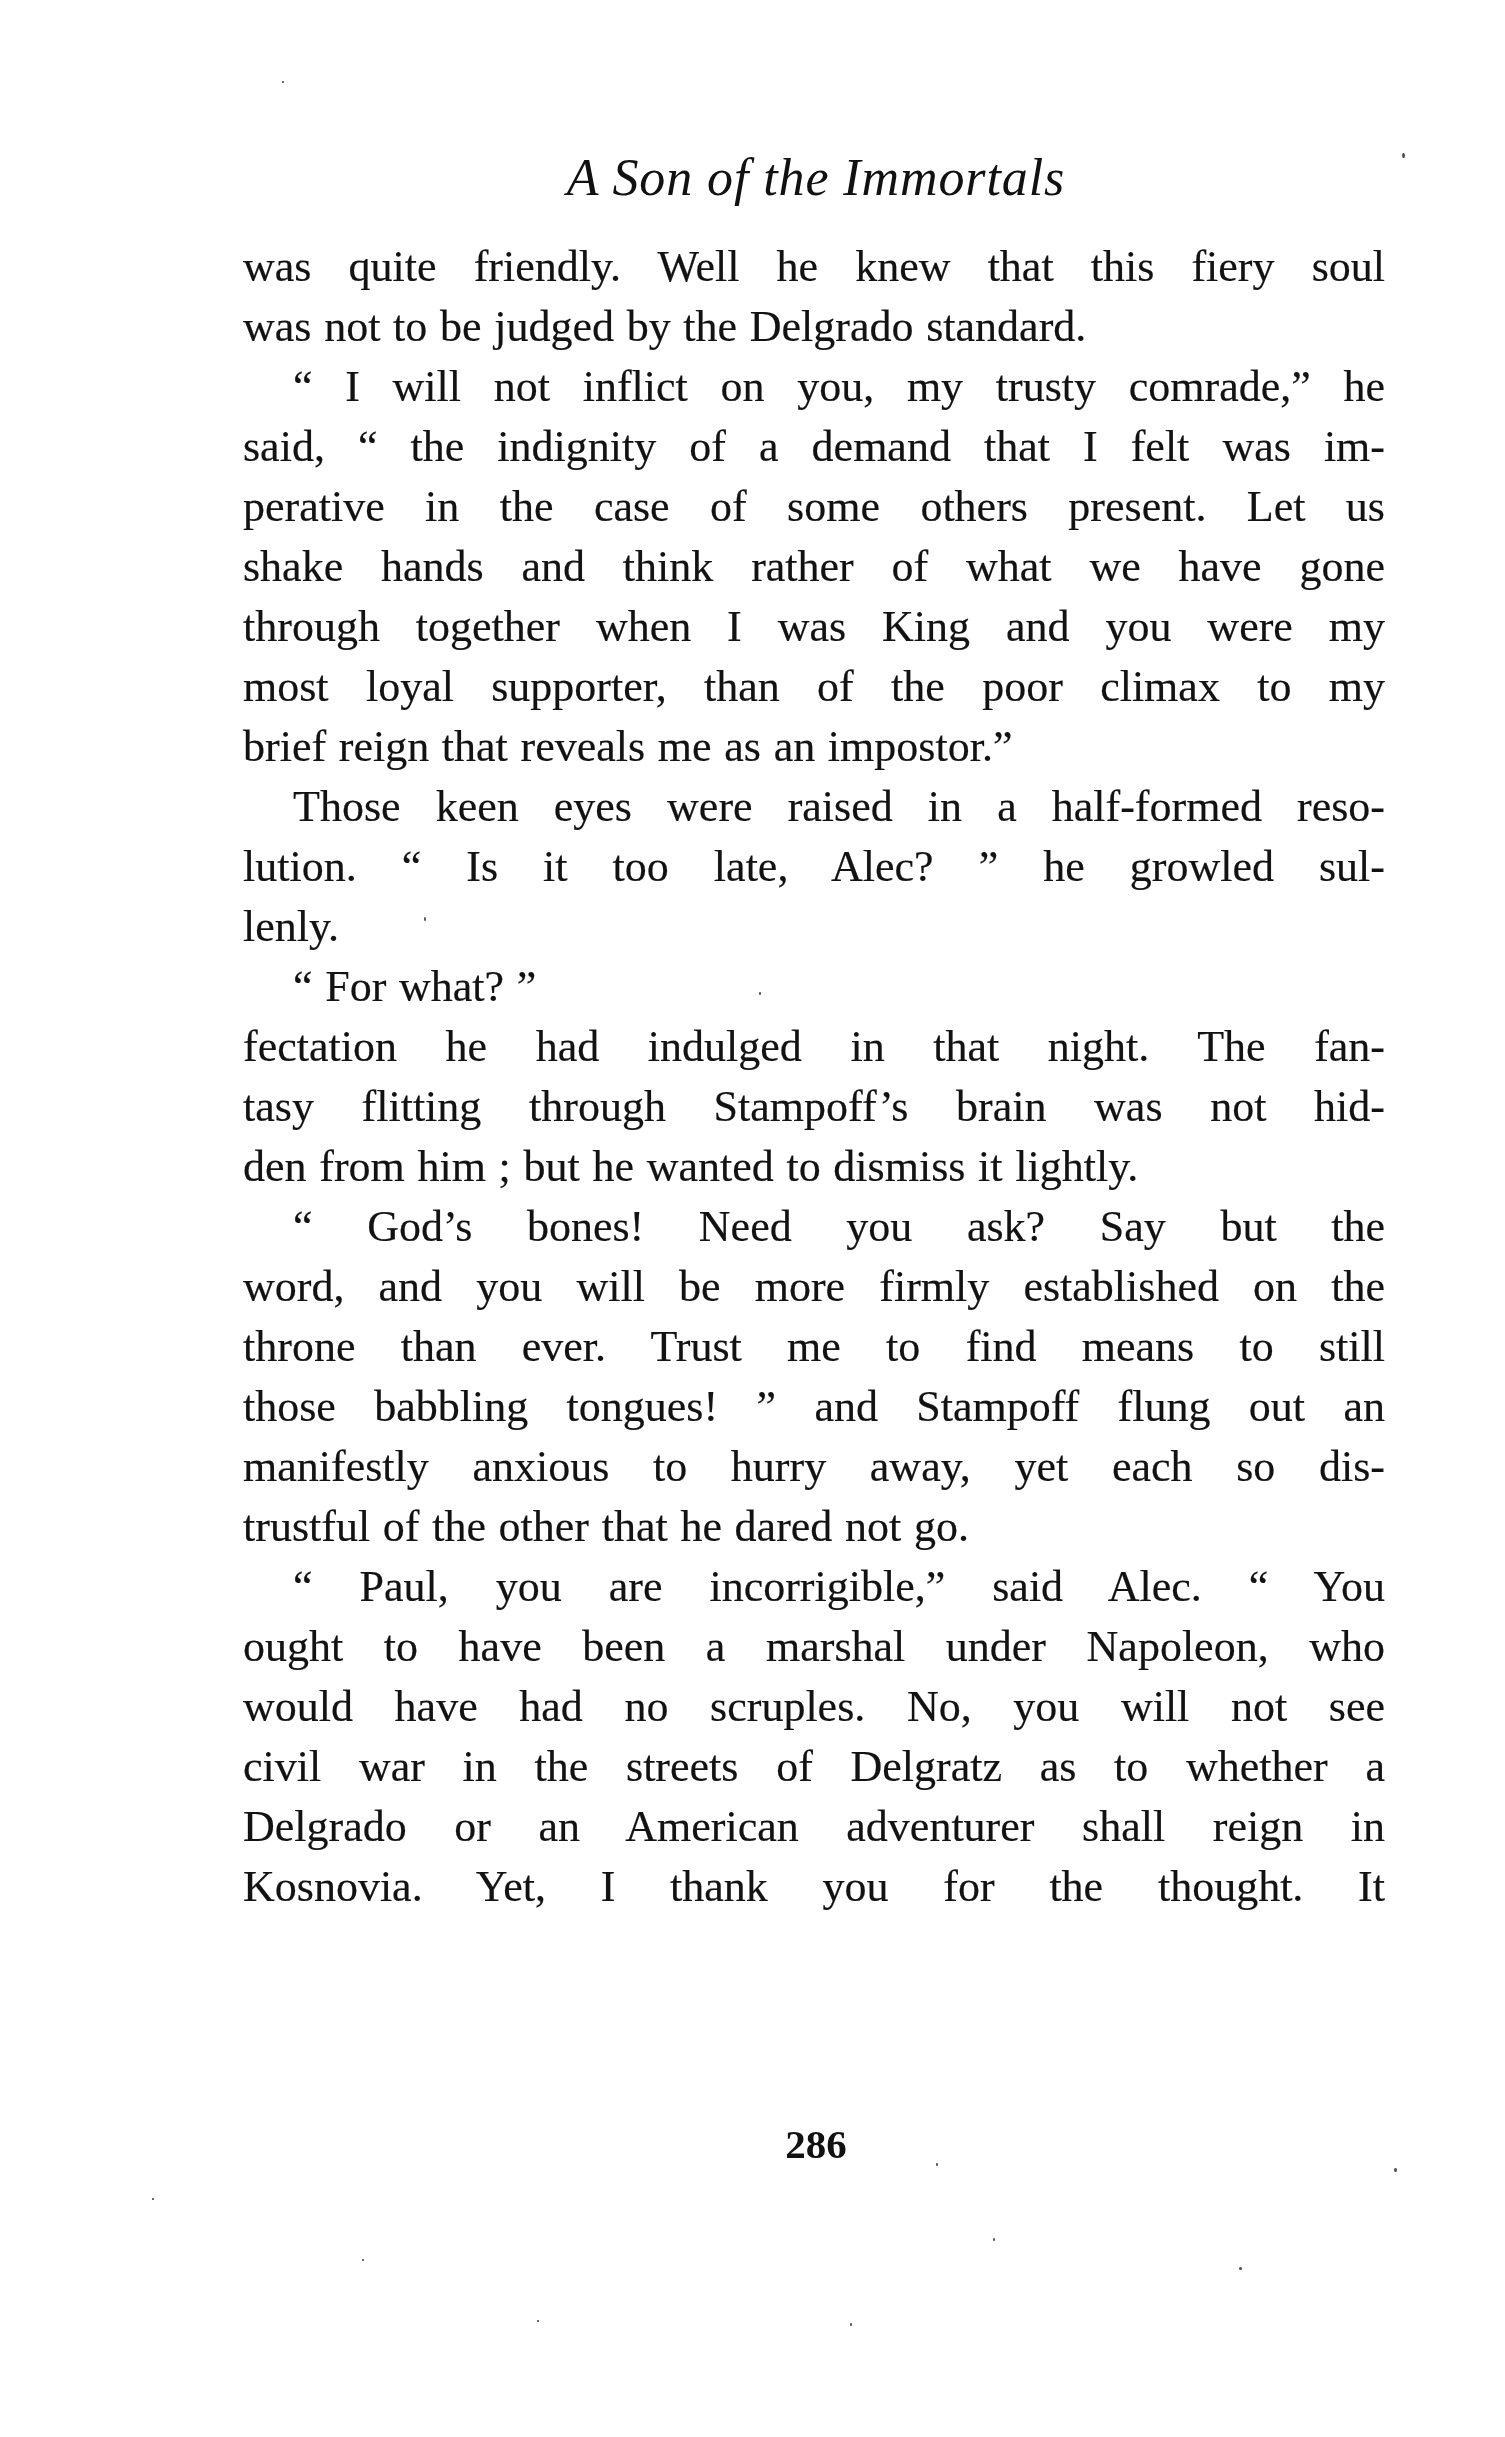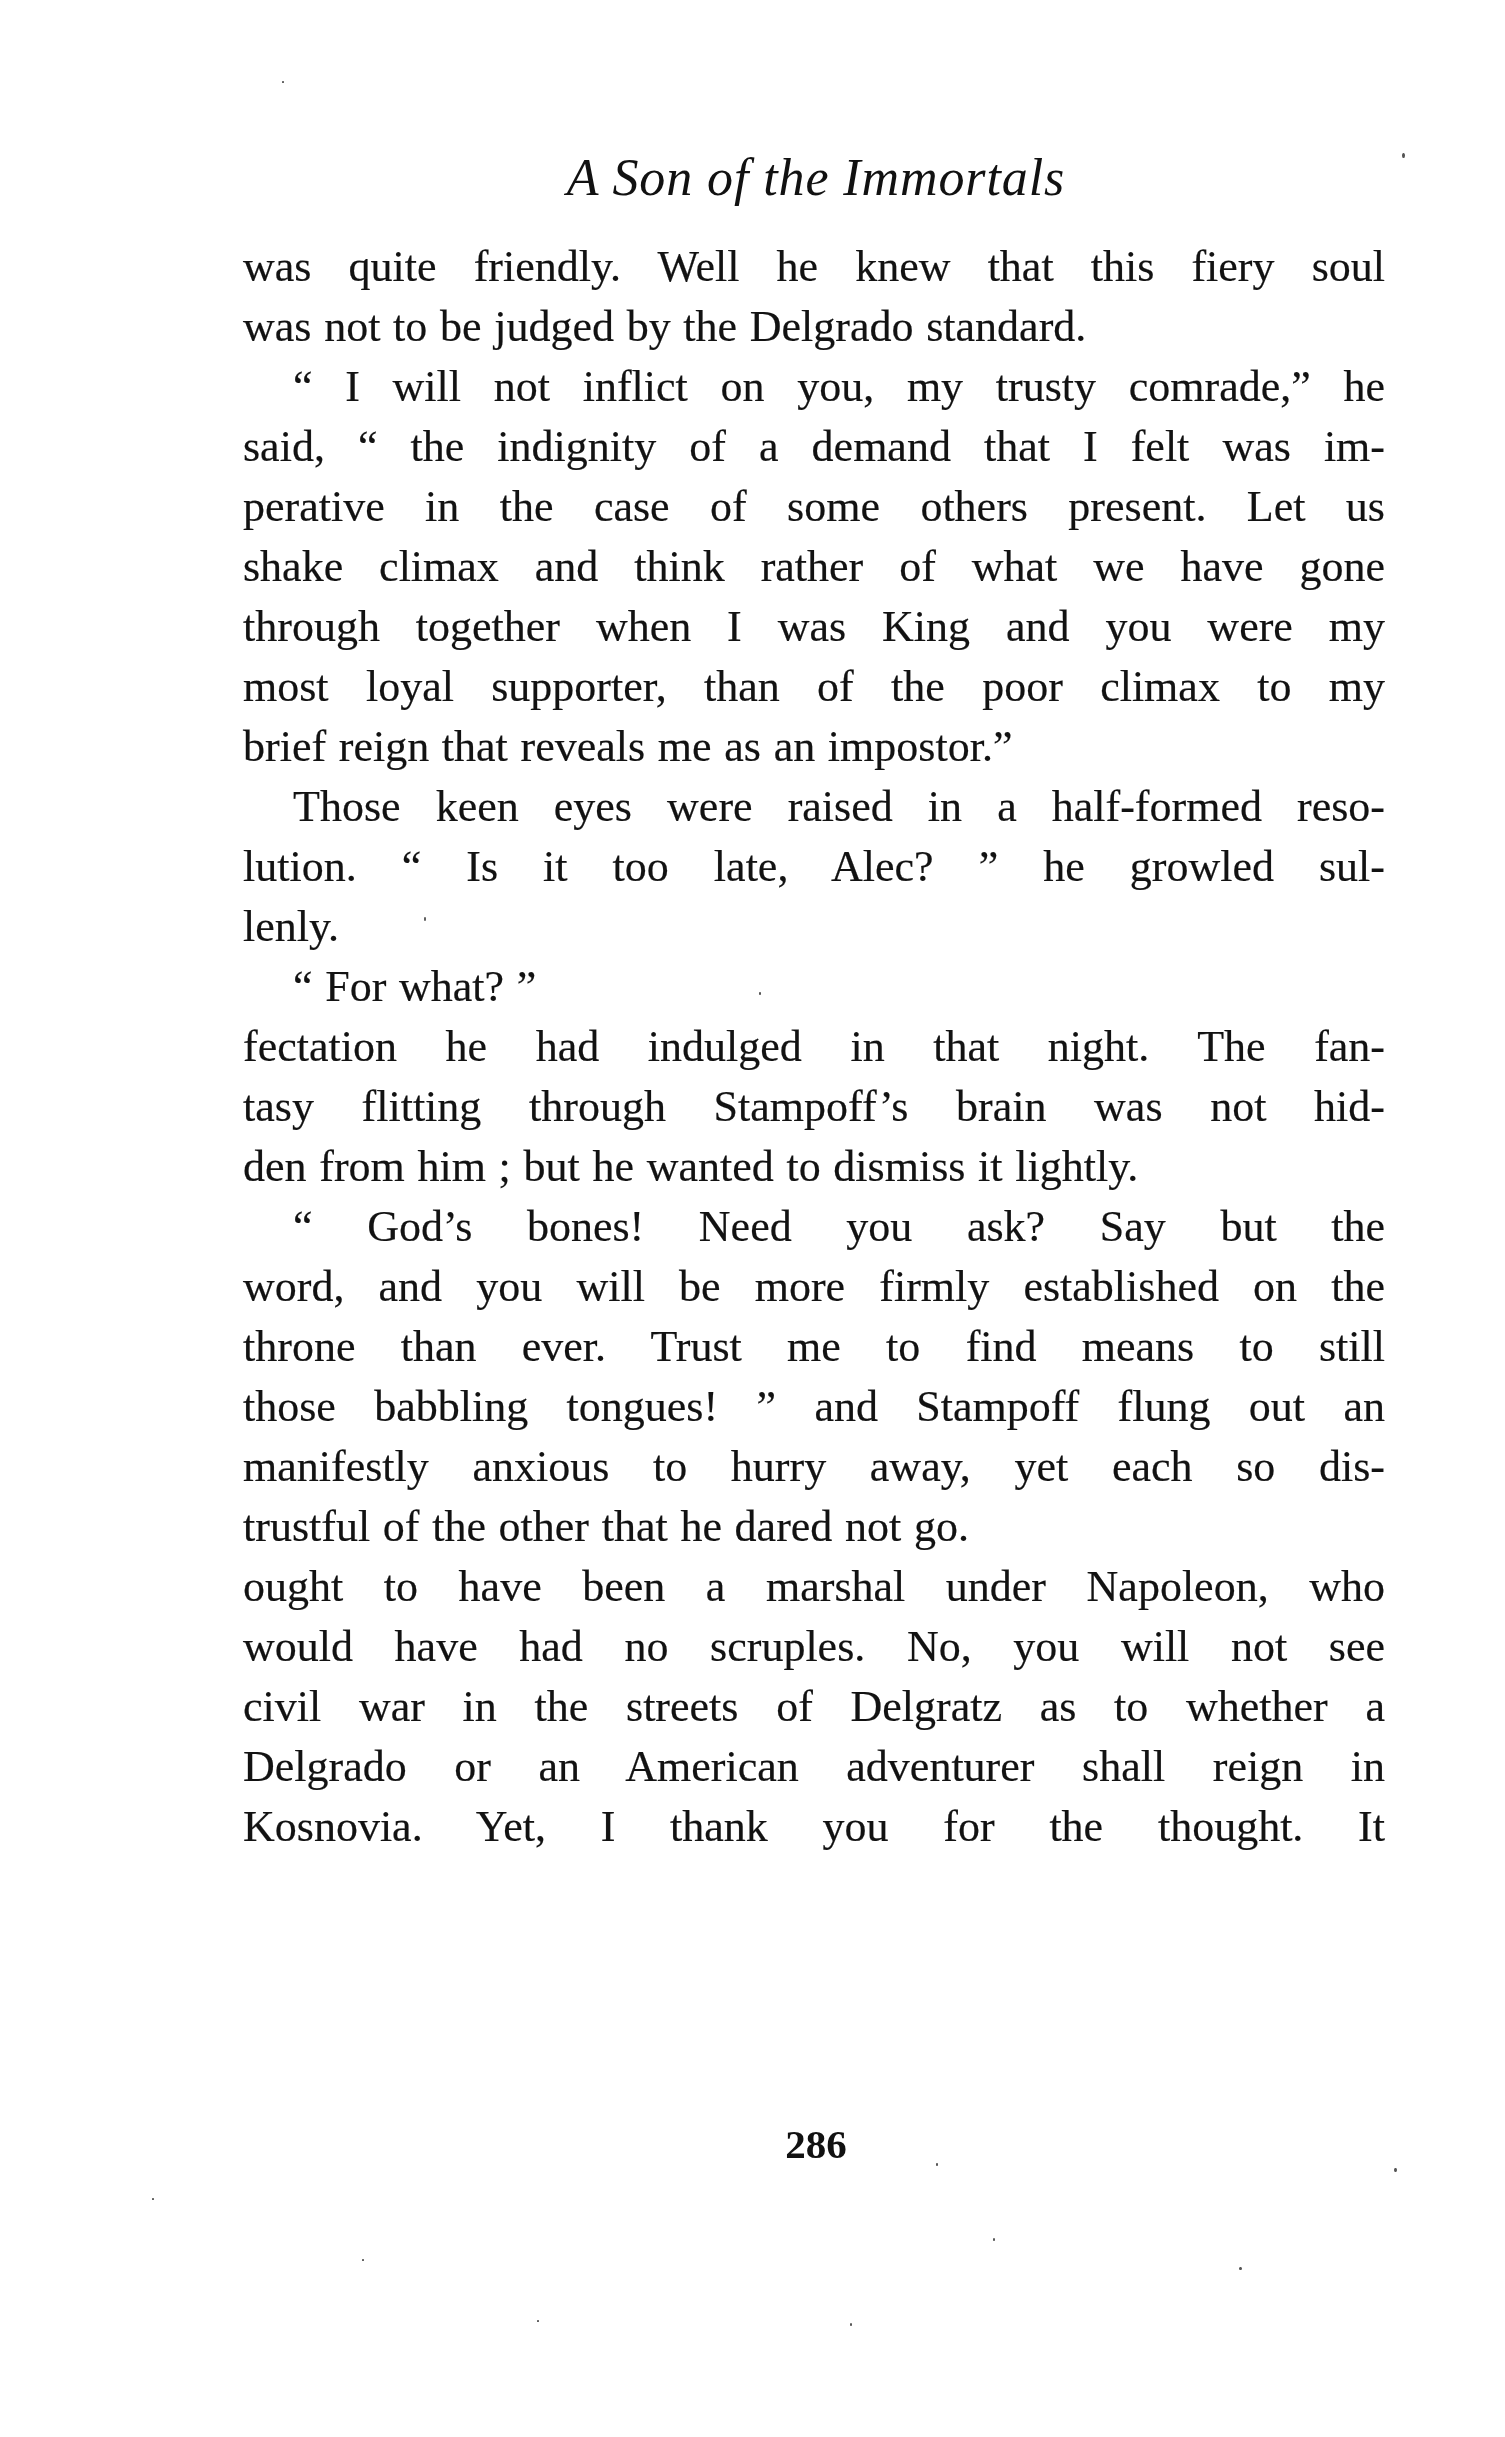--- a/index.html
+++ b/index.html
@@ -80,37 +80,38 @@
 
 <div class="page">
   <div class="running-head">A Son of the Immortals</div>
 
   <div class="body-text" id="body-text">
       <span class="line">was quite friendly.  Well he knew that this fiery soul</span>
       <span class="line last">was not to be judged by the Delgrado standard.</span>
       <span class="line indent">“ I will not inflict on you, my trusty comrade,” he</span>
       <span class="line">said, “ the indignity of a demand that I felt was im-</span>
       <span class="line">perative in the case of some others present.  Let us</span>
-      <span class="line">shake climax and think rather of what we have gone</span>
+      <span class="line">shake hands and think rather of what we have gone</span>
       <span class="line">through together when I was King and you were my</span>
       <span class="line">most loyal supporter, than of the poor climax to my</span>
       <span class="line last">brief reign that reveals me as an impostor.”</span>
       <span class="line indent">Those keen eyes were raised in a half-formed reso-</span>
       <span class="line">lution.  “ Is it too late, Alec? ” he growled sul-</span>
       <span class="line last">lenly.</span>
       <span class="line indent last">“ For what? ”</span>
       <span class="line">fectation he had indulged in that night.  The fan-</span>
       <span class="line">tasy flitting through Stampoff’s brain was not hid-</span>
       <span class="line last">den from him ; but he wanted to dismiss it lightly.</span>
       <span class="line indent">“ God’s bones!  Need you ask?  Say but the</span>
       <span class="line">word, and you will be more firmly established on the</span>
       <span class="line">throne than ever.  Trust me to find means to still</span>
       <span class="line">those babbling tongues! ” and Stampoff flung out an</span>
       <span class="line">manifestly anxious to hurry away, yet each so dis-</span>
       <span class="line last">trustful of the other that he dared not go.</span>
+      <span class="line indent">“ Paul, you are incorrigible,” said Alec.  “ You</span>
       <span class="line">ought to have been a marshal under Napoleon, who</span>
       <span class="line">would have had no scruples.  No, you will not see</span>
       <span class="line">civil war in the streets of Delgratz as to whether a</span>
       <span class="line">Delgrado or an American adventurer shall reign in</span>
       <span class="line">Kosnovia.  Yet, I thank you for the thought.  It</span>
     </div>
 
   <div class="page-number">286</div>
 
   <span class="speck" style="left:1402px;top:153px;width:2.6px;height:5.2px;"></span>

